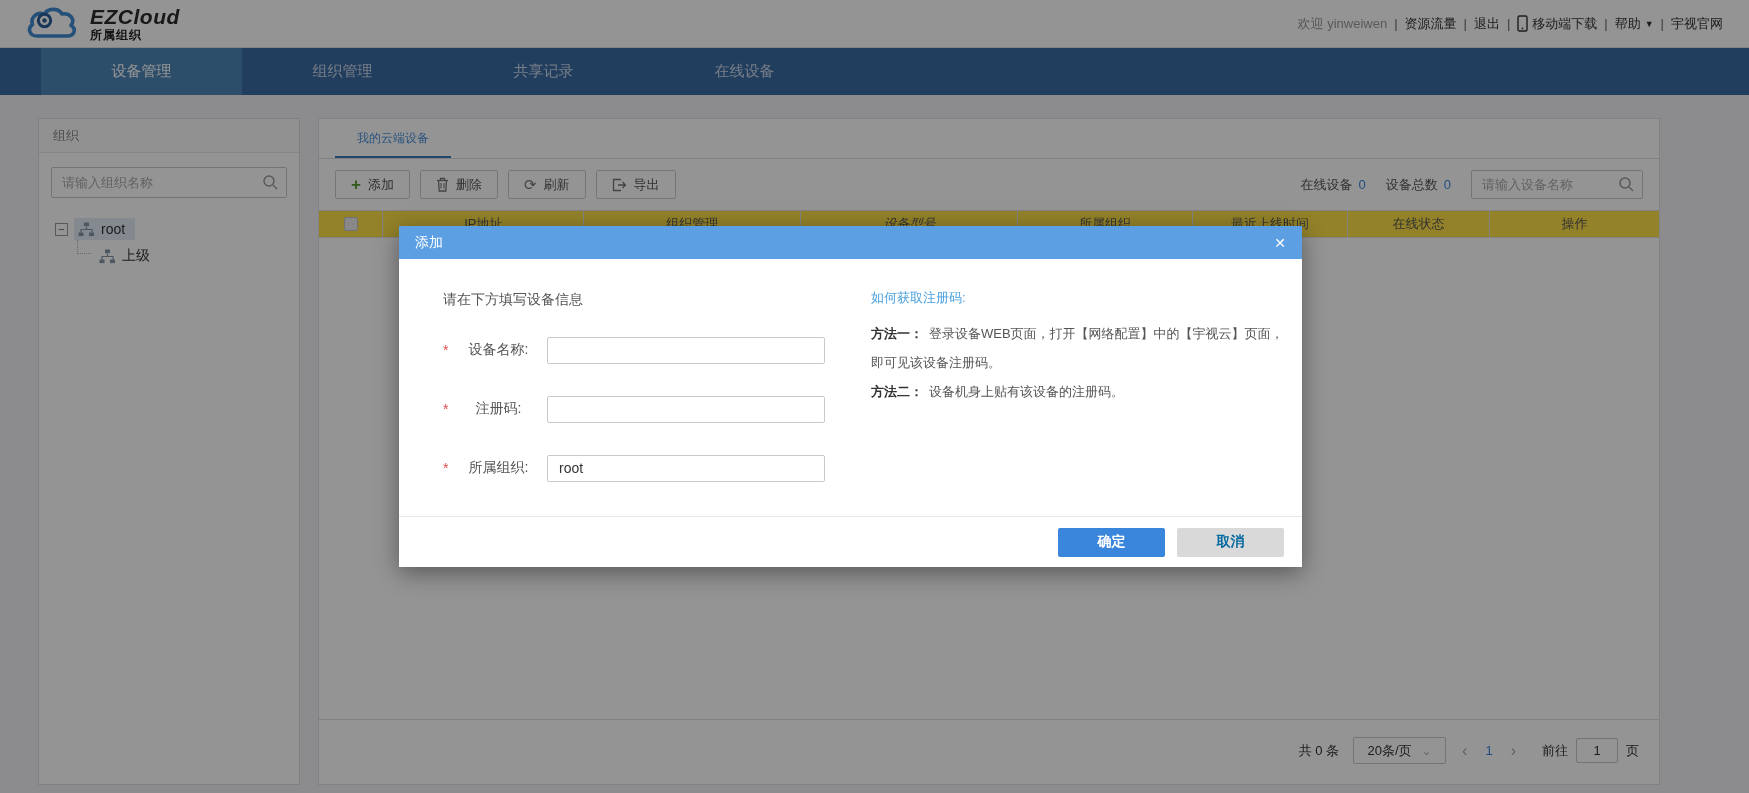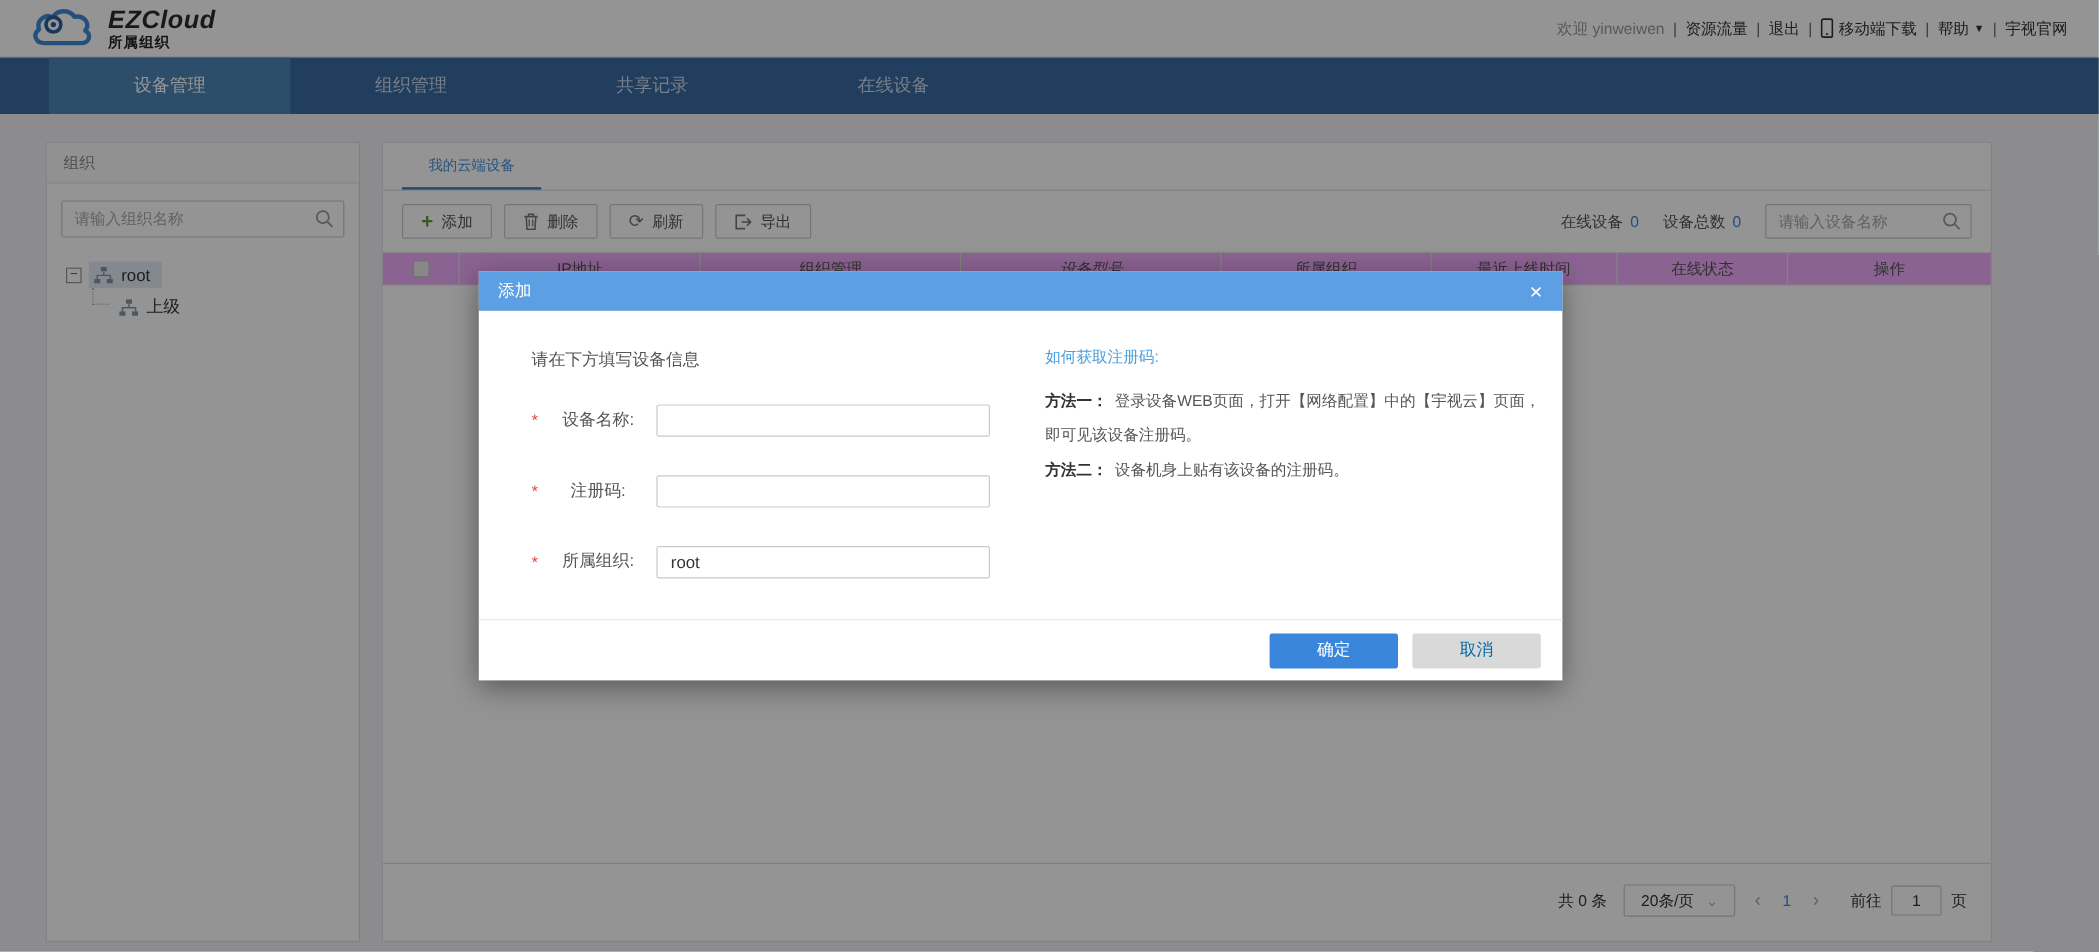--- a/index.html
+++ b/index.html
@@ -83,21 +83,21 @@
   .stat .num{ color:#3a87dd; }
   .device-search{ position:relative; }
   .device-search input{
     width:172px; height:29px; border:1px solid #c9c9c9; border-radius:2px;
     padding:0 30px 0 10px; font-size:13px; color:#333; outline:none;
   }
   .device-search input::placeholder{ color:#a9a9a9; }
   .device-search .search-icon{ top:6px; }
   
   .table-header{
-    display:flex; height:28px; background:#f0abfc;
+    display:flex; height:28px; background:#fde047;
     border-top:1px solid #e2e2e2; border-bottom:1px solid #e2e2e2;
   }
   .th{
     display:flex; align-items:center; justify-content:center;
     font-size:13px; color:#555; border-right:1px solid #e2e2e2;
   }
   .th:last-child{ border-right:none; }
   .col-cb{ width:4.8%; } .col-ip{ width:15.0%; } .col-name{ width:16.2%; }
   .col-model{ width:16.2%;font-style:italic; } .col-org{ width:13.0%; } .col-time{ width:11.6%; }
   .col-status{ width:10.6%; } .col-ops{ width:12.6%; }
@@ -144,21 +144,21 @@
   .modal-help{ position:absolute; left:472px; top:0; width:400px; }
   .help-title{ position:absolute; left:0; top:30px; font-size:13px; color:#4aa0de; cursor:pointer; white-space:nowrap;}
   .help-line{ position:absolute; left:0; font-size:13px; color:#555; white-space:nowrap; }
   .help-line b{ color:#333; margin-right:6px; }
   .hl-1{ top:66px; } .hl-2{ top:95px; } .hl-3{ top:124px; }
   .modal-footer{
     height:51px; border-top:1px solid #e8e8e8; display:flex; align-items:center;
     justify-content:flex-end; gap:12px; padding-right:18px;
   }
   .btn{ width:107px; height:29px; border:none; border-radius:2px; font-size:14px; cursor:pointer;
-        font-family:"Liberation Sans", sans-serif; }
+        font-family:"Liberation Sans", sans-serif;font-weight:bold; }
   .btn-ok{ background:#3a86dd; color:#fff; }
   .btn-cancel{ background:#d9d9d9; color:#0369a1; }
   svg{ display:block; }
 </style>
 </head>
 <body>
 
 <div class="app-header">
   <div class="logo-group">
     <span>

